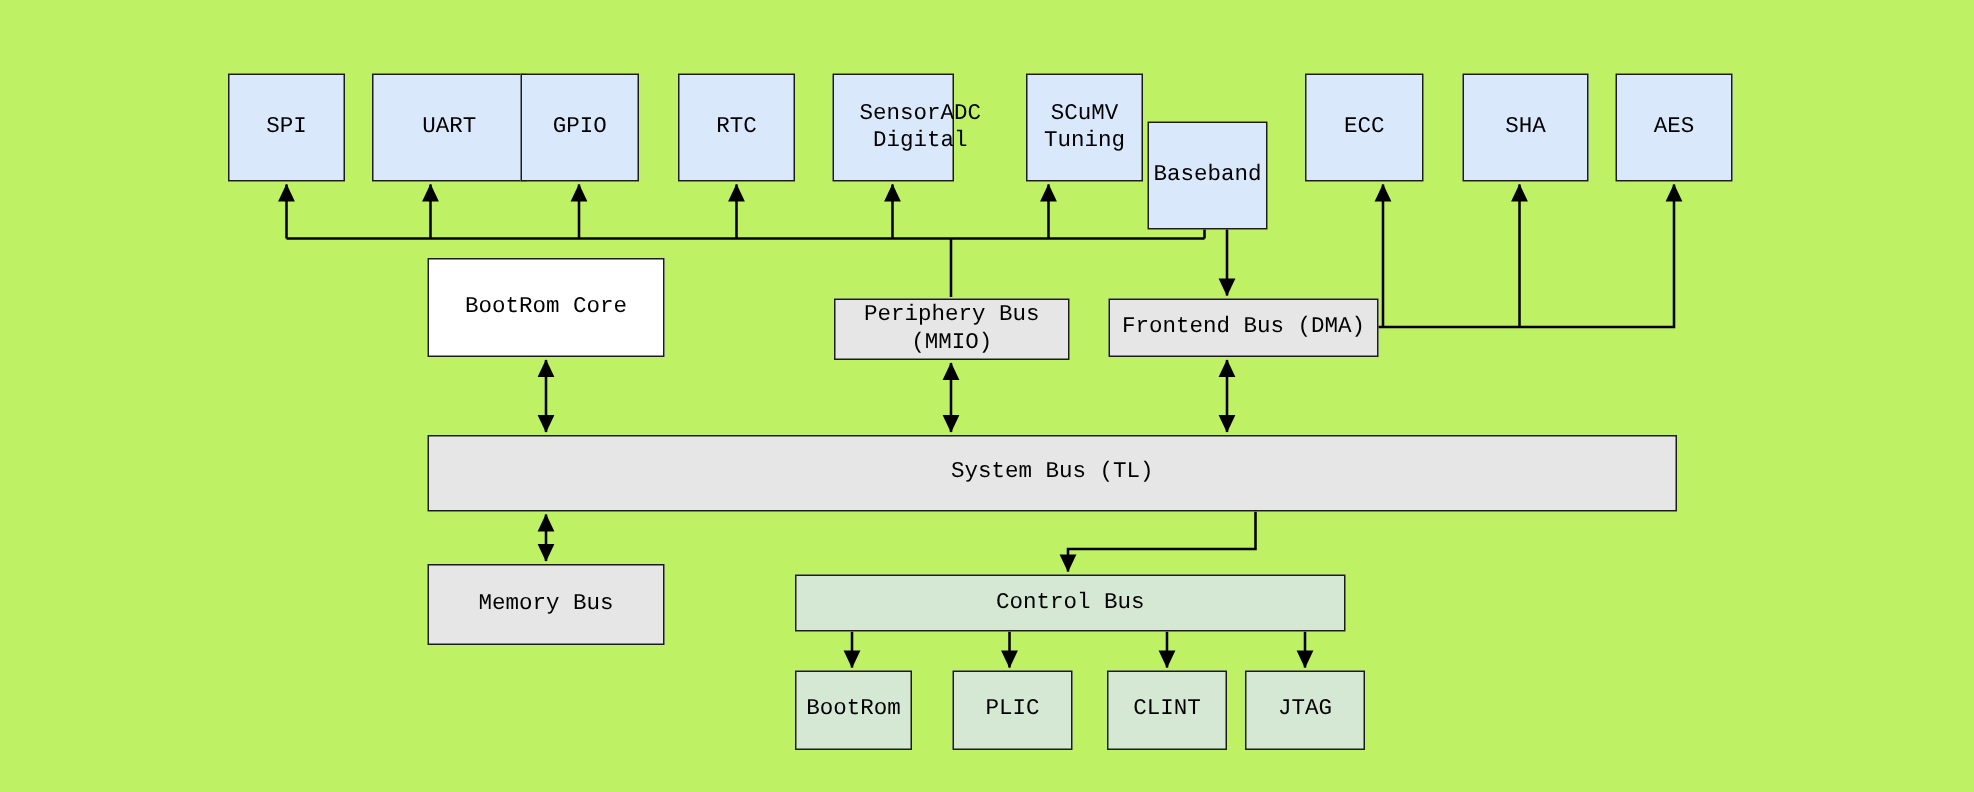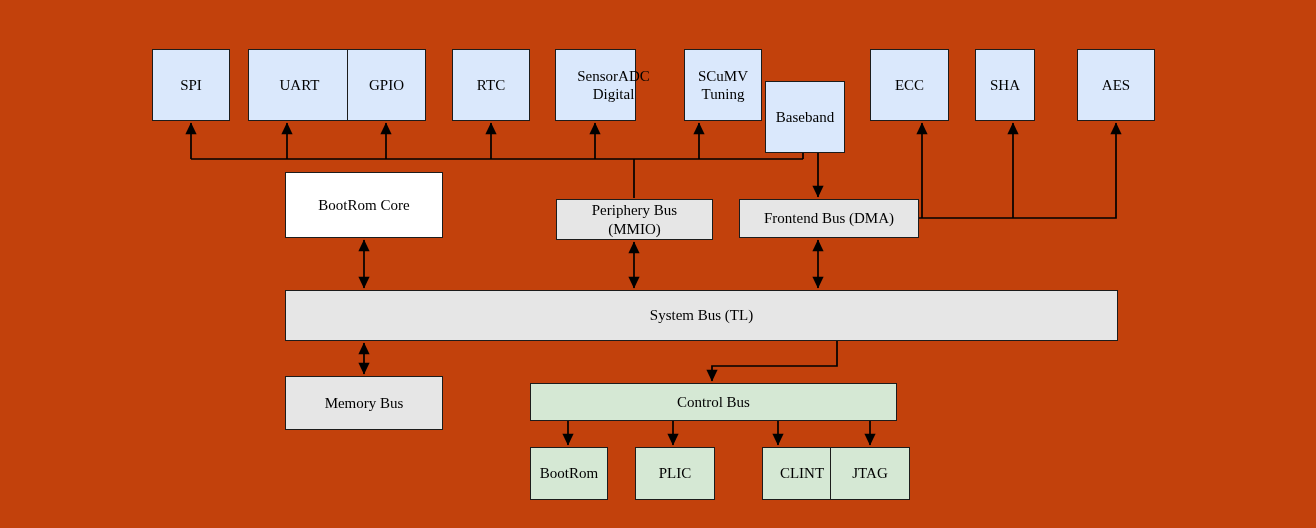--- a/index.html
+++ b/index.html
@@ -1,20 +1,20 @@
 <!DOCTYPE html>
 <html><head>
 <meta charset="utf-8">
 <style>
   html,body{margin:0;padding:0;background:#ffffff;}
   #stage{
     position:relative;
     width:1316px;height:528px;
-    background:#c2410c;
-    font-family:Liberation Serif, serif;
+    background:#bef264;
+    font-family:Liberation Mono, monospace;
     overflow:hidden;
   }
   #edge-layer{
     position:absolute;left:0;top:0;width:1316px;height:528px;
     pointer-events:none;
   }
   .node{
     position:absolute;
     box-sizing:border-box;
     border:1.6px solid #1c1c1c;
@@ -73,27 +73,27 @@
       <div class="node fill-peripheral" style="left: 152px; top: 49px; width: 78px; height: 72px;">SPI</div>
       <div class="node fill-peripheral" style="left: 248px; top: 49px; width: 103px; height: 72px;">UART</div>
       <div class="node fill-peripheral" style="left: 347px; top: 49px; width: 79px; height: 72px;">GPIO</div>
       <div class="node fill-peripheral" style="left: 452px; top: 49px; width: 78px; height: 72px;">RTC</div>
       <div class="node fill-peripheral" style="left: 555px; top: 49px; width: 81px; height: 72px; padding-left: 36px;">SensorADC
 Digital</div>
       <div class="node fill-peripheral" style="left: 684px; top: 49px; width: 78px; height: 72px;">SCuMV
 Tuning</div>
       <div class="node fill-peripheral" style="left: 765px; top: 49px; width: 80px; height: 72px; margin-top: 32px;">Baseband</div>
       <div class="node fill-peripheral" style="left: 870px; top: 49px; width: 79px; height: 72px;">ECC</div>
-      <div class="node fill-peripheral" style="left: 975px; top: 49px; width: 60px; height: 72px;">SHA</div>
+      <div class="node fill-peripheral" style="left: 975px; top: 49px; width: 84px; height: 72px;">SHA</div>
       <div class="node fill-peripheral" style="left: 1077px; top: 49px; width: 78px; height: 72px;">AES</div>
       <div class="node fill-core" style="left: 285px; top: 172px; width: 158px; height: 66px;">BootRom Core</div>
       <div class="node fill-bus" style="left: 556px; top: 199px; width: 157px; height: 41px;">Periphery Bus
 (MMIO)</div>
       <div class="node fill-bus" style="left: 739px; top: 199px; width: 180px; height: 39px;">Frontend Bus (DMA)</div>
       <div class="node fill-bus" style="left: 285px; top: 290px; width: 833px; height: 51px;">System Bus (TL)</div>
       <div class="node fill-bus" style="left: 285px; top: 376px; width: 158px; height: 54px;">Memory Bus</div>
       <div class="node fill-control" style="left: 530px; top: 383px; width: 367px; height: 38px;">Control Bus</div>
       <div class="node fill-control" style="left: 530px; top: 447px; width: 78px; height: 53px;">BootRom</div>
       <div class="node fill-control" style="left: 635px; top: 447px; width: 80px; height: 53px;">PLIC</div>
-      <div class="node fill-control" style="left: 738px; top: 447px; width: 80px; height: 53px; margin-left: 24px;">CLINT</div>
+      <div class="node fill-control" style="left: 738px; top: 447px; width: 80px; height: 53px;">CLINT</div>
       <div class="node fill-control" style="left: 830px; top: 447px; width: 80px; height: 53px;">JTAG</div>
     </div>
 </div>
 
 </body></html>

